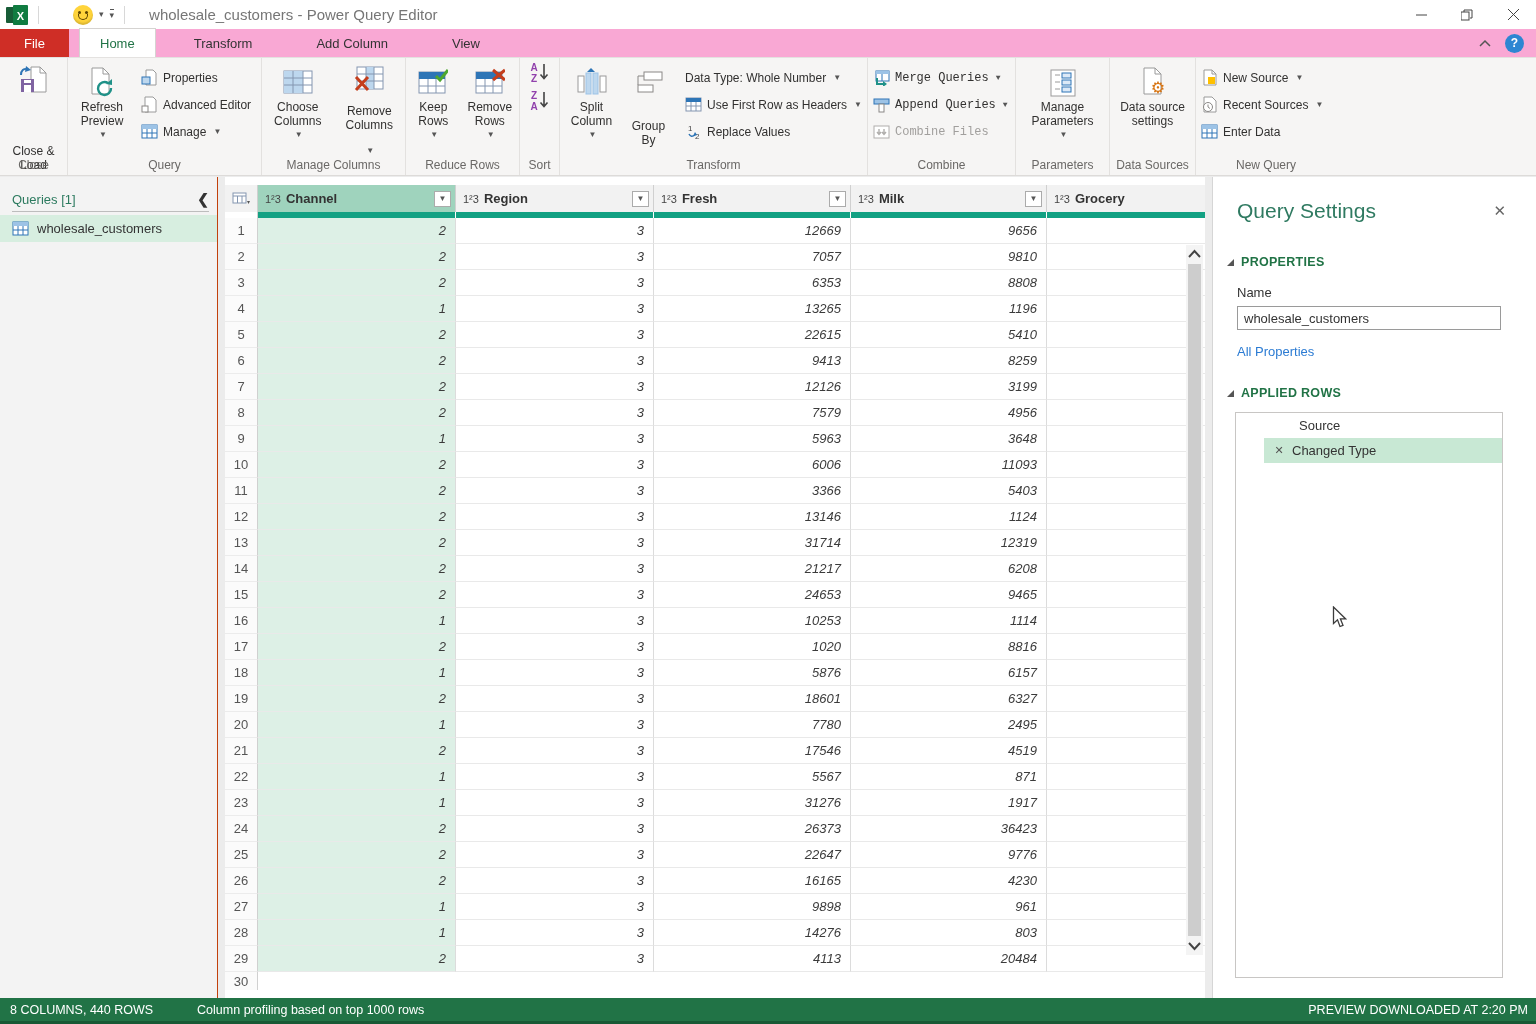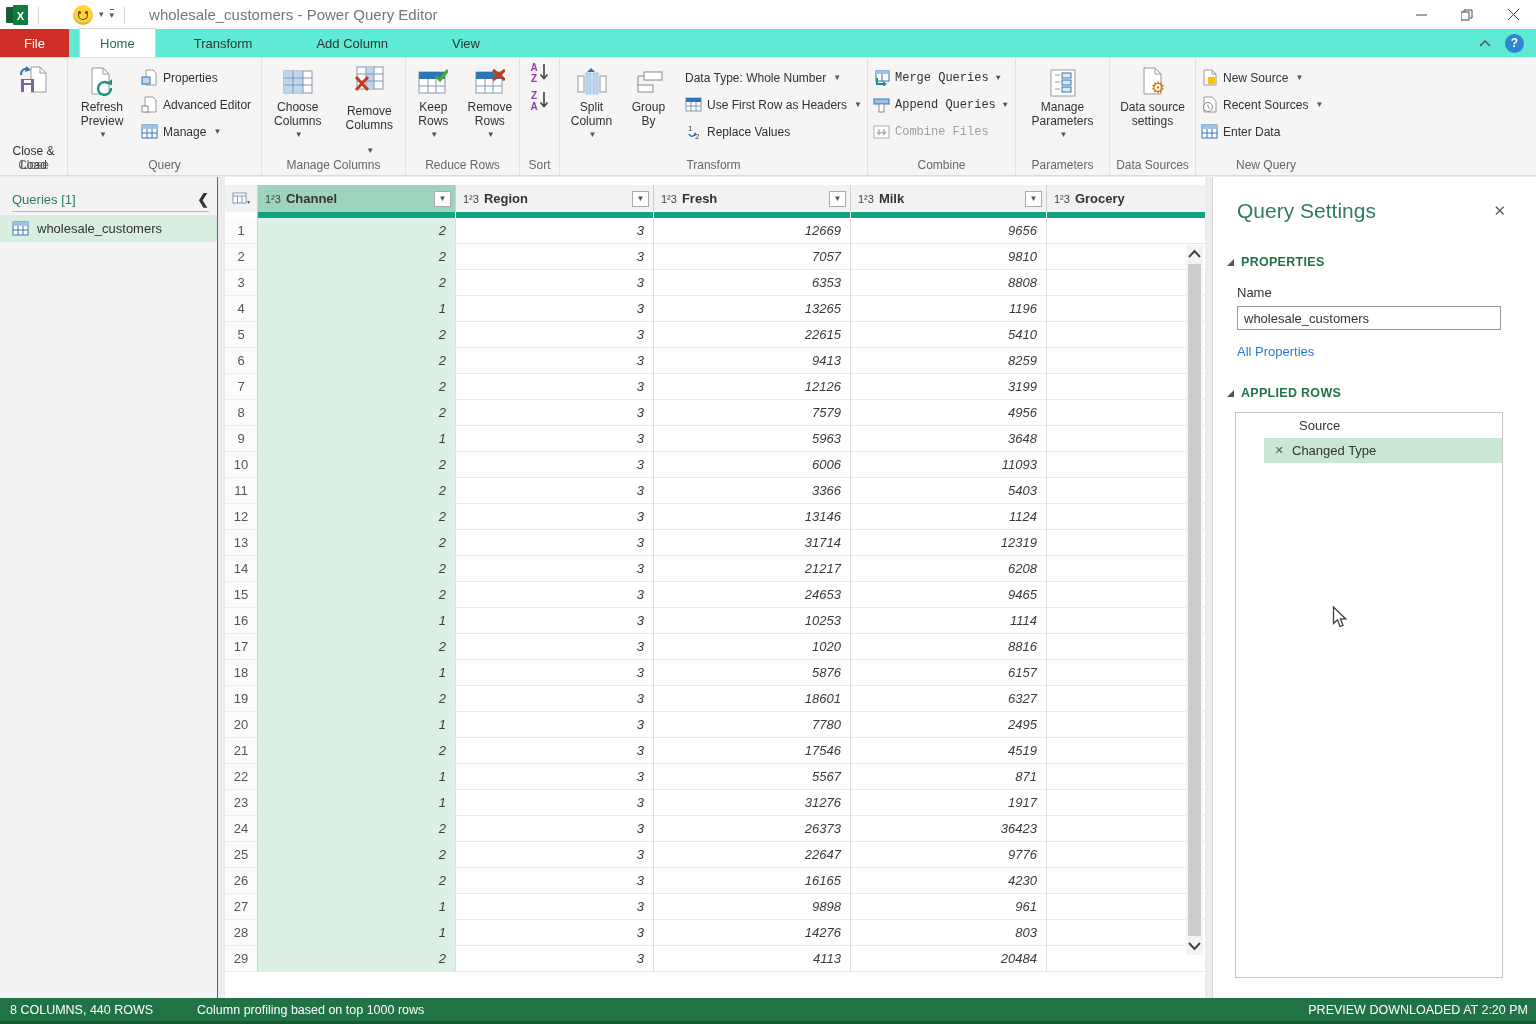--- a/index.html
+++ b/index.html
@@ -15,21 +15,21 @@
   .qat{display:flex;align-items:center;gap:6px;margin-left:24px;}
   .smiley{width:20px;height:20px;border-radius:50%;background:#ffd43b;position:relative;box-shadow:inset 0 -2px 2px rgba(0,0,0,.15);}
   .smiley:before{content:"";position:absolute;left:5px;top:6px;width:3px;height:3px;border-radius:50%;background:#5c4400;box-shadow:7px 0 0 #5c4400;}
   .smiley:after{content:"";position:absolute;left:5px;top:9px;width:10px;height:6px;border-radius:0 0 10px 10px;border:1.5px solid #5c4400;border-top:none;box-sizing:border-box;}
   .caret{font-size:9px;color:#555;line-height:1;}
   .qat-custom{border-top:1.5px solid #555;padding-top:1px;}
   .win-title{color:#767676;font-size:15px;margin-left:14px;white-space:nowrap;}
   .win-controls{margin-left:auto;display:flex;align-items:center;height:100%;}
   .win-btn{width:46px;height:29px;display:flex;align-items:center;justify-content:center;color:#444;font-size:13px;}
   
-  .tabrow{position:absolute;left:0;top:29px;width:1536px;height:28px;background:#5eead4;display:flex;align-items:flex-end;}
+  .tabrow{position:absolute;left:0;top:29px;width:1536px;height:28px;background:#f9a8d4;display:flex;align-items:flex-end;}
   .tab-file{width:69px;height:28px;background:#cf2e26;color:#fff;font-size:13px;display:flex;align-items:center;justify-content:center;}
   .tab{height:28px;padding:0 20px;font-size:13px;color:#333;display:flex;align-items:center;}
   .tab.active{background:#fff;border:1px solid #d5d3d1;border-bottom:none;color:#217346;}
   .tabrow-right{margin-left:auto;display:flex;align-items:center;gap:14px;margin-right:12px;height:100%;}
   .help-circle{width:19px;height:19px;border-radius:50%;background:#2e86d2;color:#fff;font-size:12px;font-weight:bold;display:flex;align-items:center;justify-content:center;}
   
   .ribbon{position:absolute;left:0;top:57px;width:1536px;height:119px;background:#f6f5f4;border-top:1px solid #e4e2e0;border-bottom:1px solid #dddbd9;display:flex;box-sizing:border-box;}
   .rgroup{position:relative;height:100%;border-right:1px solid #e3e1df;box-sizing:border-box;flex:none;}
   .rgroup-label{position:absolute;bottom:3px;left:0;width:100%;text-align:center;font-size:12px;color:#6a6866;white-space:nowrap;}
   .rbody{display:flex;height:92px;padding-top:3px;box-sizing:border-box;justify-content:center;}
@@ -320,21 +320,21 @@
               <path d="M16 1 l-4 4 h8 z" fill="#2e75b6"></path>
               <rect x="3" y="9" width="6" height="16" fill="#fff" stroke="#9a9a9a"></rect>
               <rect x="11" y="6" width="5" height="21" fill="#bdd7ee" stroke="#9dc3e6"></rect>
               <rect x="18" y="6" width="5" height="21" fill="#bdd7ee" stroke="#9dc3e6"></rect>
               <rect x="25" y="9" width="6" height="16" fill="#fff" stroke="#9a9a9a"></rect>
             </svg>
         </span>
         <span>Split Column</span>
           <span class="dcaret">▼</span>
       </div>
-      <div class="bigbtn" style="width:46px;">
+      <div class="bigbtn" style="width:46px;gap:19px;">
         <span class="ic">
           <svg width="32" height="28">
               <rect x="12" y="4" width="18" height="8" fill="#fff" stroke="#8a8886"></rect>
               <rect x="6" y="17" width="15" height="7" fill="#fff" stroke="#8a8886"></rect>
               <path d="M12 8 h-6 v9" fill="none" stroke="#8a8886"></path>
             </svg>
         </span>
         <span>Group By</span>
       </div>
       <div class="smallcol" style="padding-left:6px;">
@@ -784,20 +784,24 @@
         </div>
         <div class="trow">
           <div class="rownum">29</div>
           <div class="dcell c0 sel">2</div>
           <div class="dcell c1">3</div>
           <div class="dcell c2">4113</div>
           <div class="dcell c3">20484</div>
           <div class="dcell cg"></div>
         </div>
       </div>
+    <div class="row30">
+      <div class="rownum" style="border-bottom:none;">30</div>
+
+    </div>
   </div>
   <div class="vscroll">
     <div class="sarrow">
         <svg width="13" height="9">
           <path d="M1 8 L6.5 2 L12 8" fill="none" stroke="#444" stroke-width="2"></path>
         </svg>
       </div>
     <div class="vthumb"></div>
     <div class="sarrow">
         <svg width="13" height="9">

